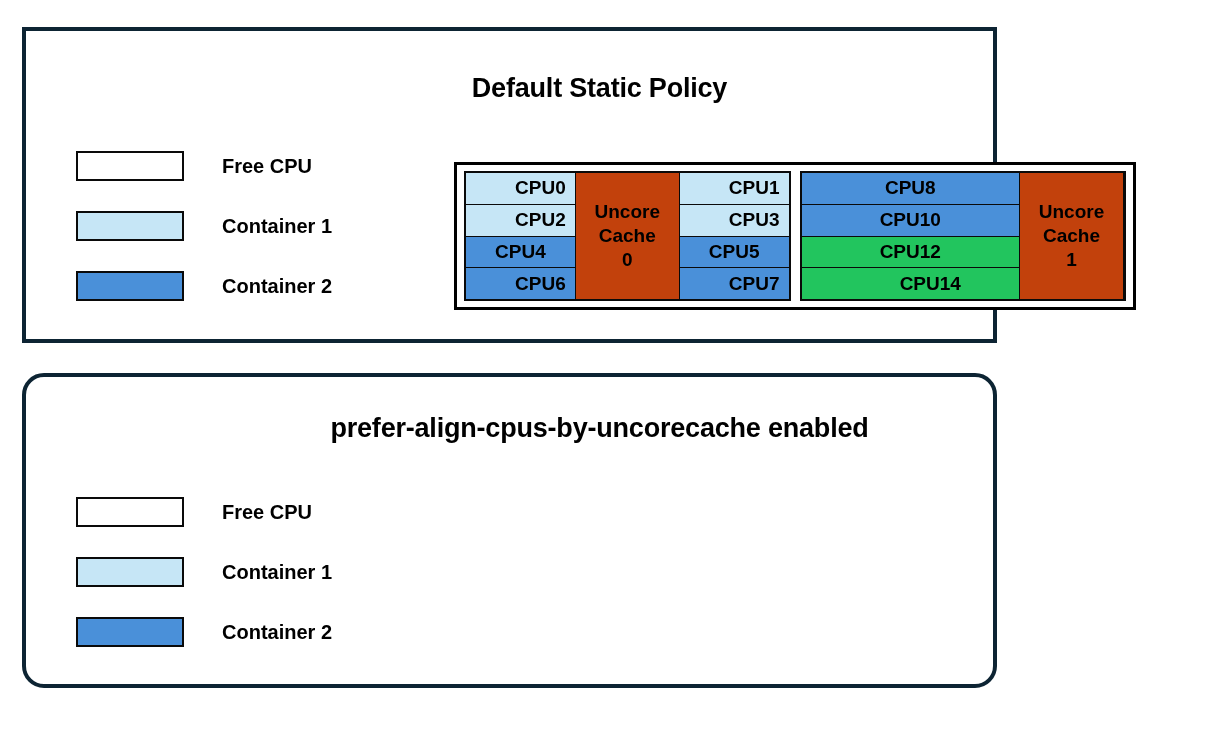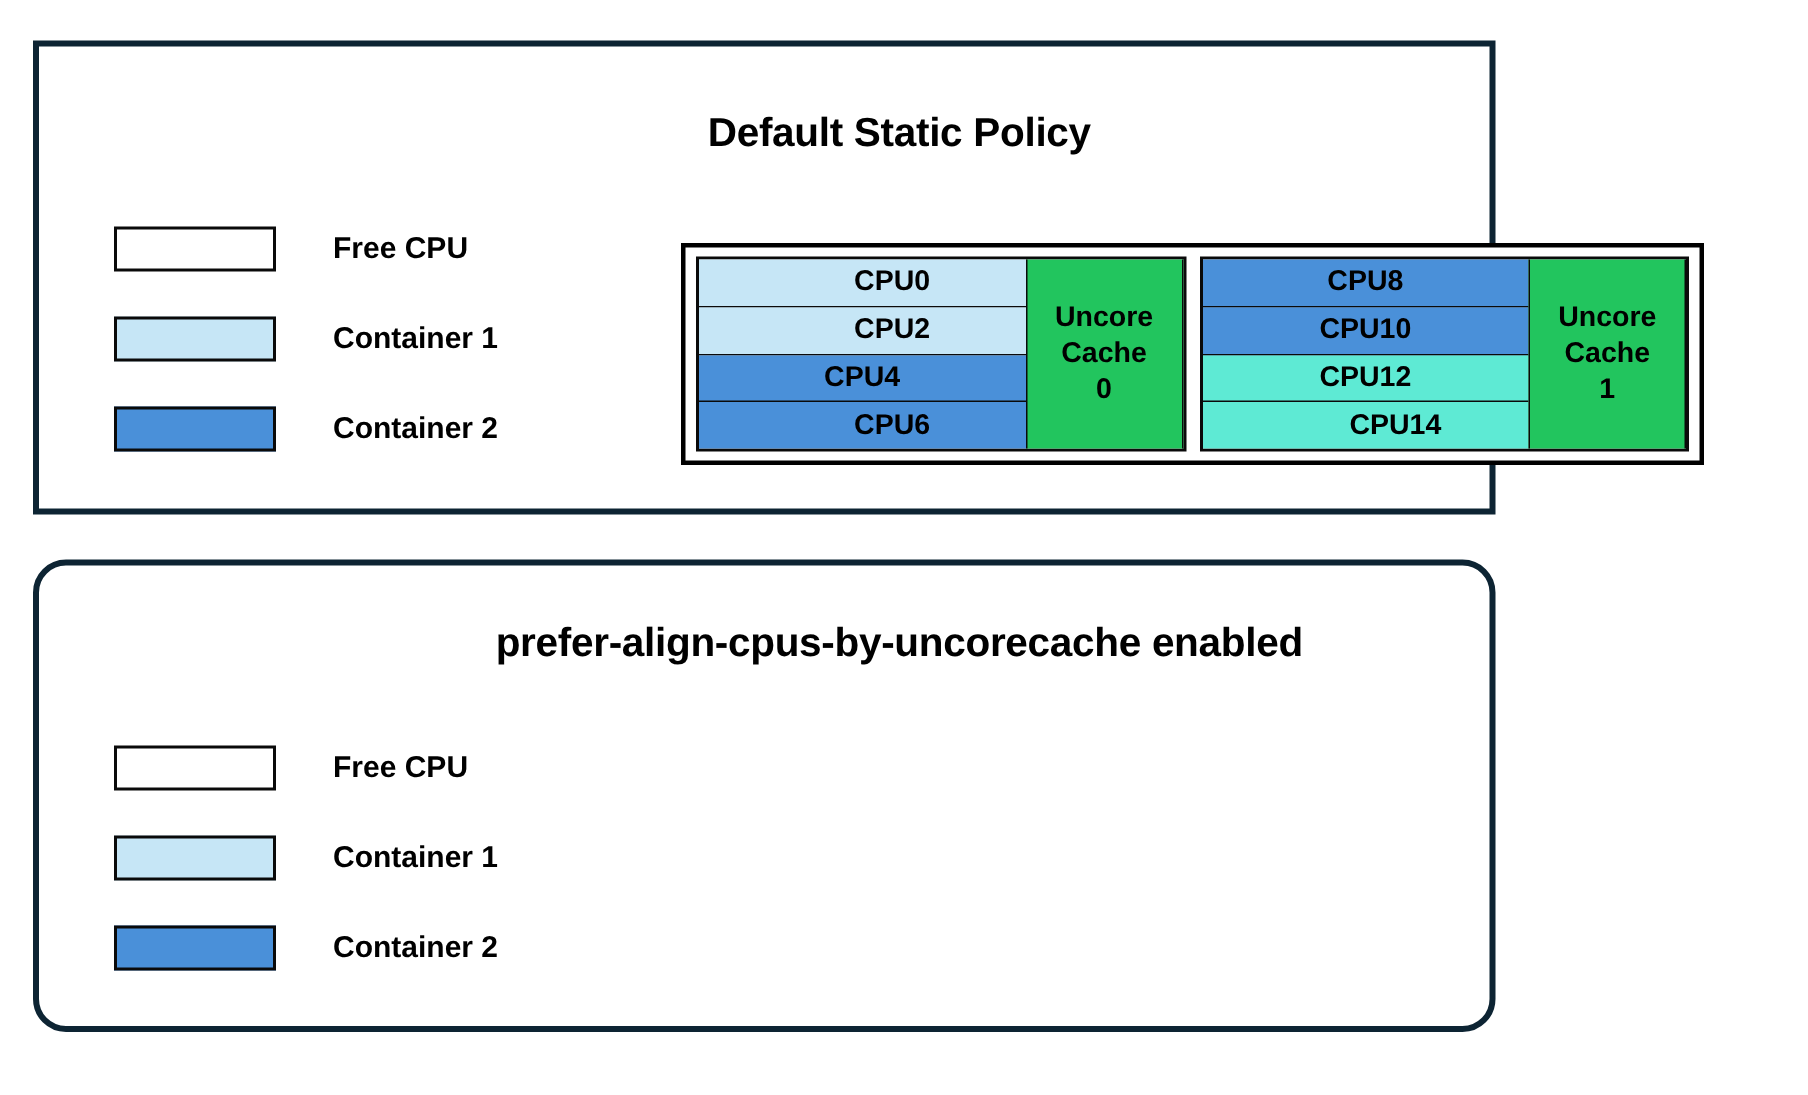--- a/index.html
+++ b/index.html
@@ -114,27 +114,27 @@
     align-items: center;
     justify-content: center;
     font-size: 19px;
     font-weight: bold;
     color: #000000;
     border-bottom: 1.5px solid #0a0a0a;
     box-sizing: border-box;
   }
   .cpu-cell:last-child { border-bottom: none; padding-left: 40px; }
 
-  .cell-free { background: #5eead4; }
+  .cell-free { background: #22c55e; }
   .cell-c1   { background: #c6e6f6; padding-left: 40px; }
   .cell-c2   { background: #4a90d9; text-align: right; }
 
   .uncore {
     flex: 0 0 105px;
-    background: #22c55e;
+    background: #c2410c;
     border-left: 1.5px solid #0a0a0a;
     border-right: 1.5px solid #0a0a0a;
     display: flex;
     flex-direction: column;
     align-items: center;
     justify-content: center;
     font-size: 19px;
     font-weight: bold;
     color: #000000;
     line-height: 1.28;
@@ -171,20 +171,26 @@
         <div class="cpu-cell cell-c1">CPU0</div>
         <div class="cpu-cell cell-c1">CPU2</div>
         <div class="cpu-cell cell-c2">CPU4</div>
         <div class="cpu-cell cell-c2">CPU6</div>
       </div>
       <div class="uncore">
         <span>Uncore</span>
         <span>Cache</span>
         <span>0</span>
       </div>
+      <div class="cpu-col">
+        <div class="cpu-cell cell-c1">CPU1</div>
+        <div class="cpu-cell cell-c1">CPU3</div>
+        <div class="cpu-cell cell-c2">CPU5</div>
+        <div class="cpu-cell cell-c2">CPU7</div>
+      </div>
     </div>
 
     <div class="cache-group">
       <div class="cpu-col">
         <div class="cpu-cell cell-c2">CPU8</div>
         <div class="cpu-cell cell-c2">CPU10</div>
         <div class="cpu-cell cell-free">CPU12</div>
         <div class="cpu-cell cell-free">CPU14</div>
       </div>
       <div class="uncore">

